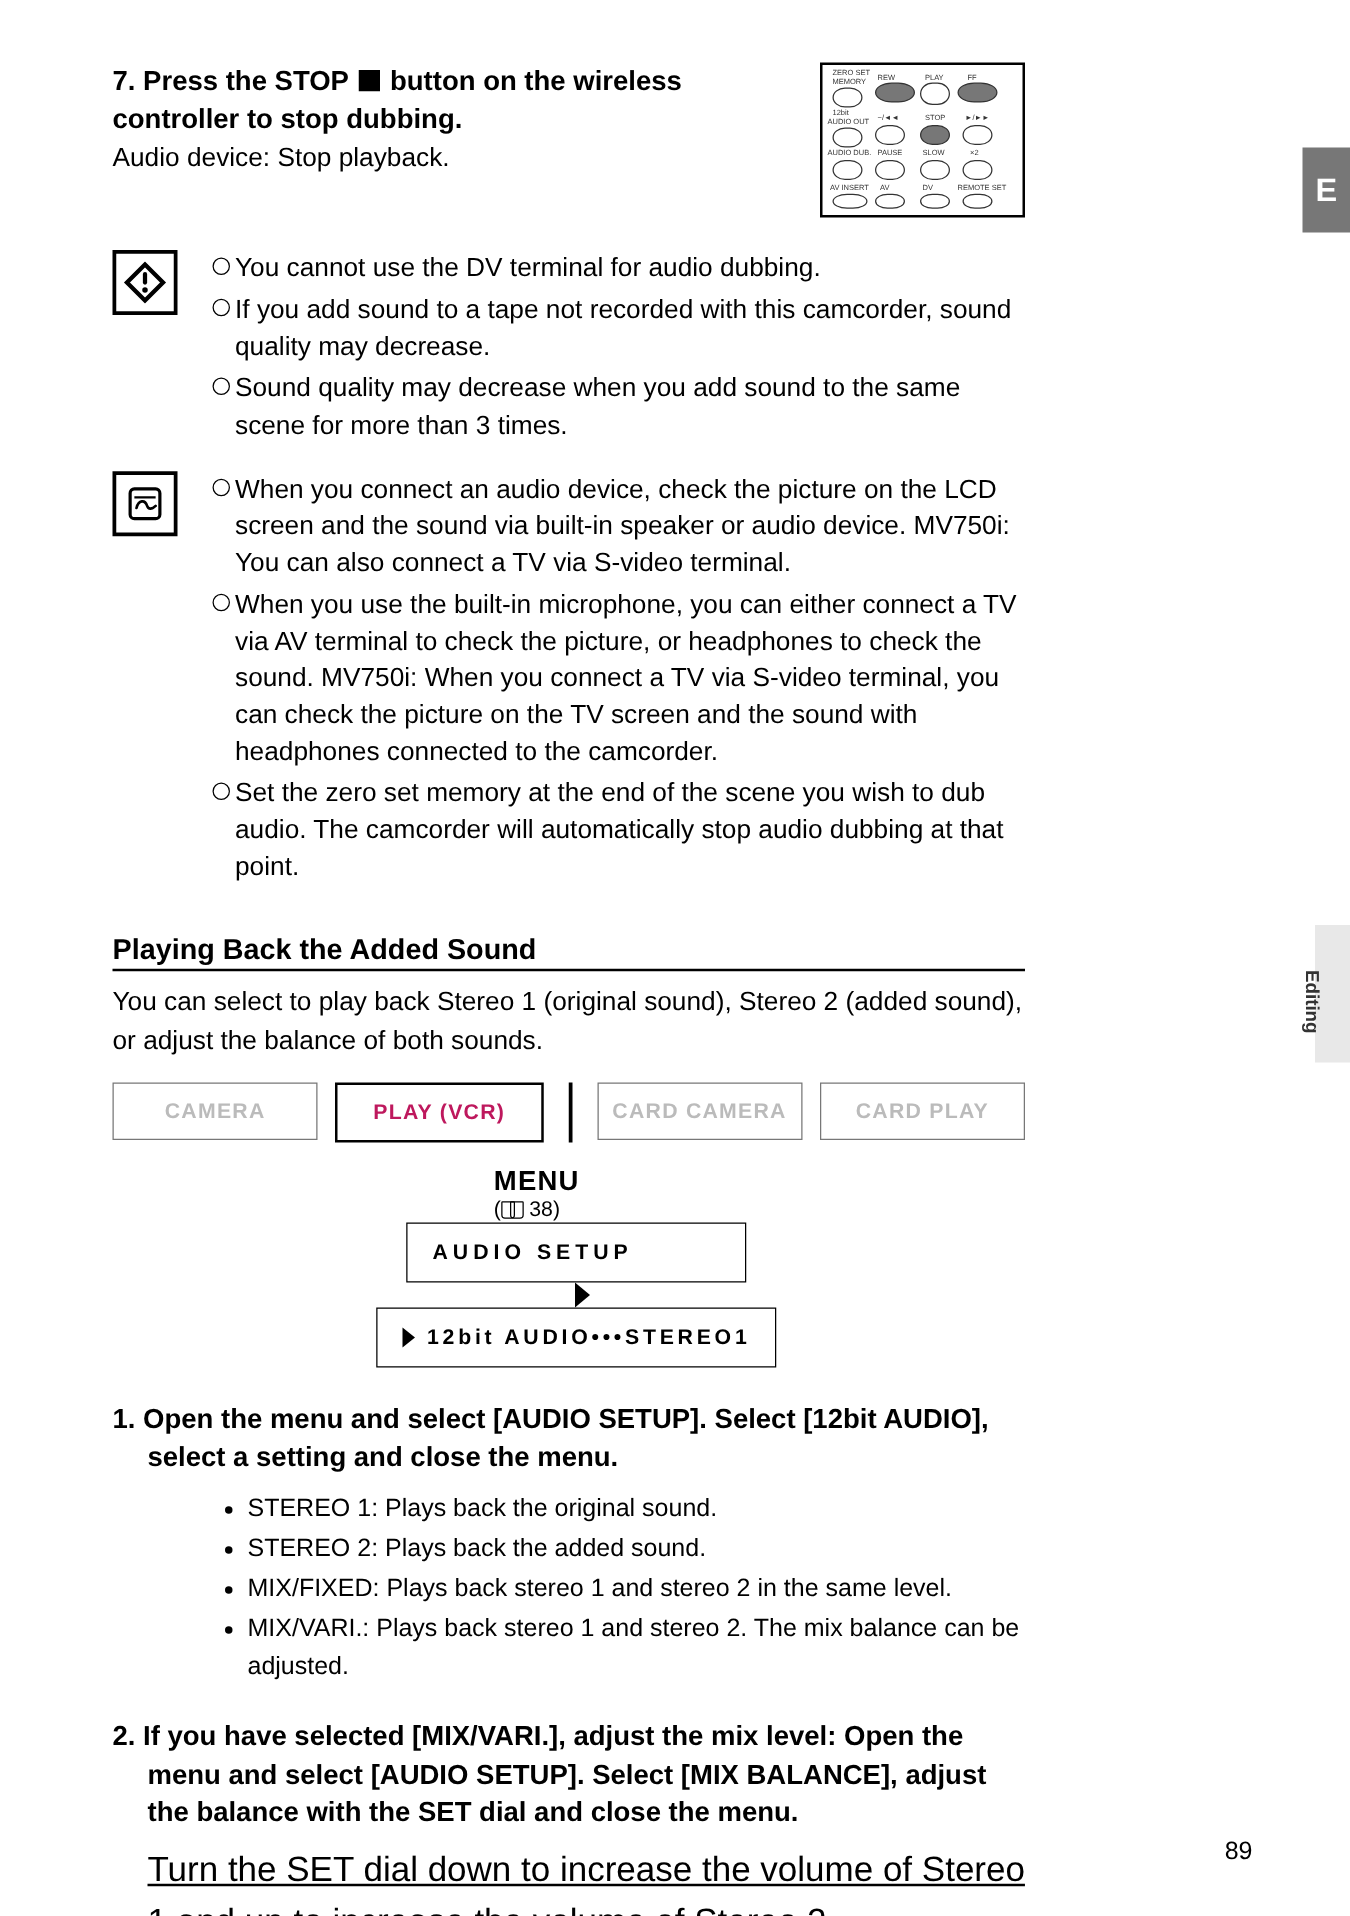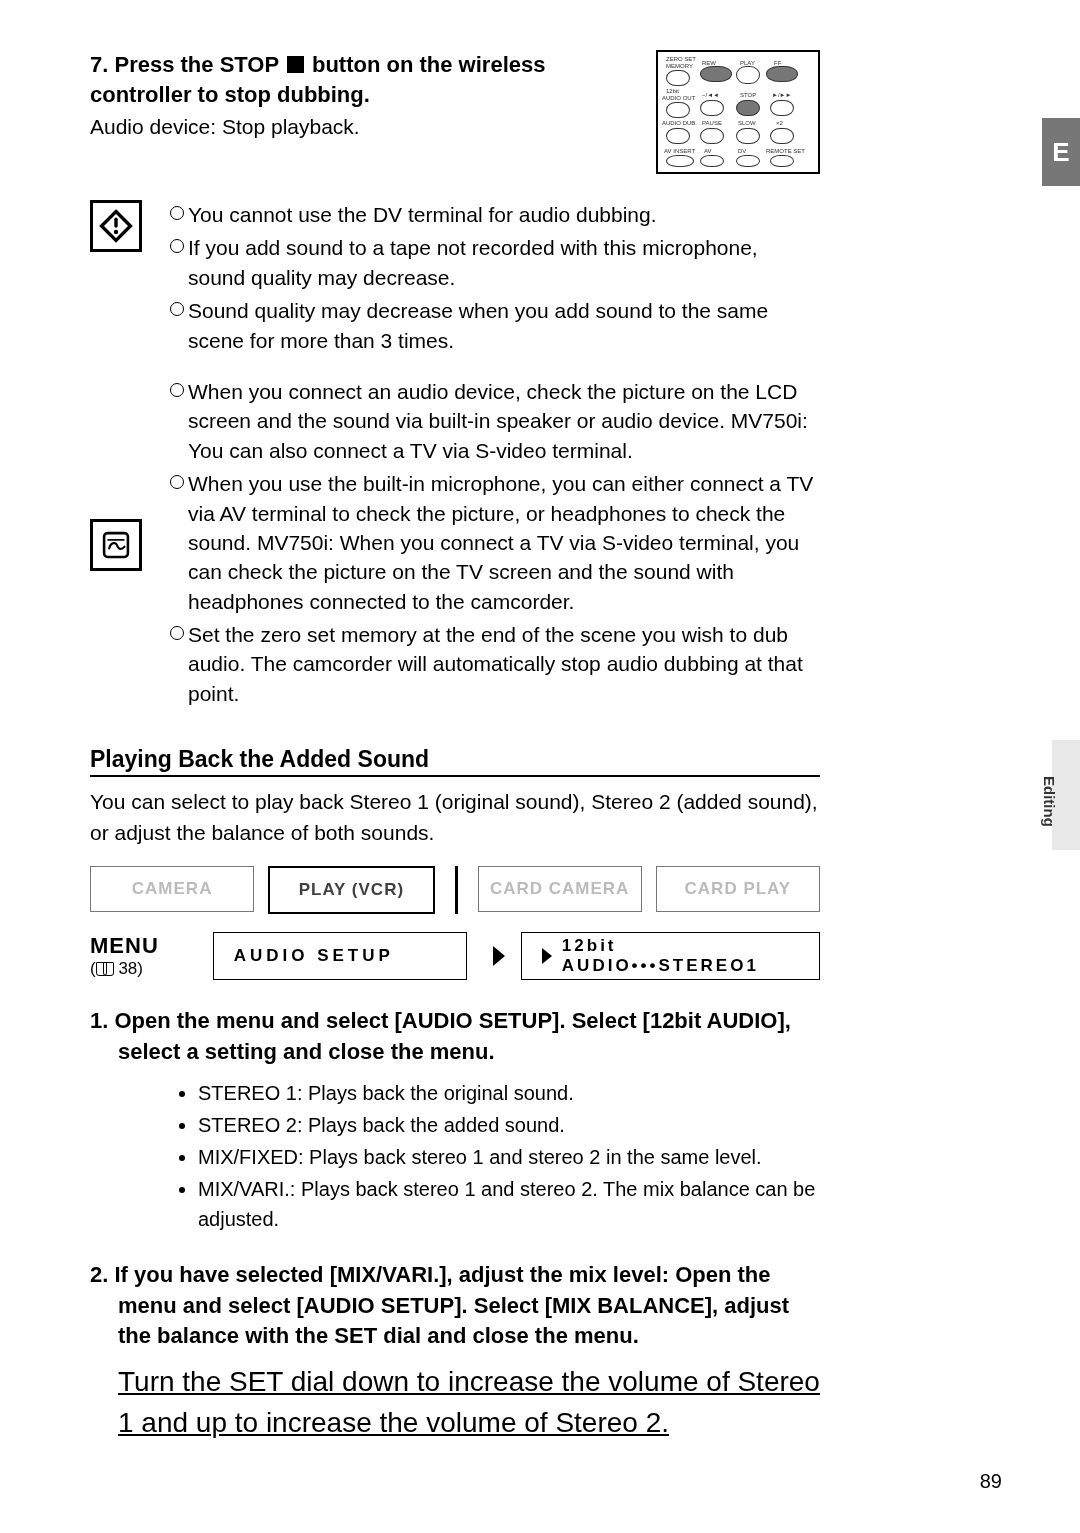--- a/index.html
+++ b/index.html
@@ -113,24 +113,24 @@
   }
   .section-para { font-size:21px; line-height:1.45; }
 
   .mode-row { display:flex; gap:14px; margin-top:18px; align-items:stretch; }
   .mode-box {
     flex:1; border:1.5px solid #777; height:44px;
     display:flex; align-items:center; justify-content:center;
     font-size:17px; font-weight:700; letter-spacing:1px;
     color:#bbb;
   }
-  .mode-box.active { border:2.5px solid #000; color:#404040; }
+  .mode-box.active { border:2.5px solid #000; color:#be185d; }
   .mode-divider { width:3px; background:#000; margin:0 6px; }
 
-  .menu-row { display:flex; margin-top:18px; align-items:center; }
+  .menu-row { display:flex; margin-top:18px; align-items:center;flex-direction:column; }
   .menu-label { width:120px; }
   .menu-label .m { font-weight:900; font-size:22px; letter-spacing:1px; font-family: Arial, sans-serif; }
   .menu-label .ref { font-size:17px; }
   .book-icon { display:inline-block; width:18px; height:14px; position:relative; vertical-align:-2px; }
   .book-icon::before, .book-icon::after {
     content:""; position:absolute; top:0; width:9px; height:12px;
     border:1.3px solid #000; border-radius:1px 1px 3px 3px;
   }
   .book-icon::before{ left:0; } .book-icon::after{ right:0; }
   .menu-chip {
@@ -229,32 +229,32 @@
         <div class="note-item">
           <div class="bullet">
             <span></span>
           </div>
           <div class="txt">You cannot use the DV terminal for audio dubbing.</div>
         </div>
         <div class="note-item">
           <div class="bullet">
             <span></span>
           </div>
-          <div class="txt">If you add sound to a tape not recorded with this microphone, sound quality may decrease.</div>
+          <div class="txt">If you add sound to a tape not recorded with this camcorder, sound quality may decrease.</div>
         </div>
         <div class="note-item">
           <div class="bullet">
             <span></span>
           </div>
           <div class="txt">Sound quality may decrease when you add sound to the same scene for more than 3 times.</div>
         </div>
       </div>
   </div>
 
-  <div class="note-block" style="margin-top:18px;align-items:center;">
+  <div class="note-block" style="margin-top:18px;">
     <div class="note-icon" style="font-weight:400;">
       <svg viewBox="0 0 40 40">
           <rect x="6" y="6" width="28" height="28" rx="4" fill="none" stroke="#000" stroke-width="3"></rect>
           <path d="M12 24 C14 16, 20 16, 22 22 C23 25, 26 26, 30 22" fill="none" stroke="#000" stroke-width="2.5" stroke-linecap="round"></path>
           <path d="M10 14 L30 14" stroke="#000" stroke-width="2"></path>
         </svg>
     </div>
     <div class="note-list" id="notes-list">
         <div class="note-item">
           <div class="bullet">

